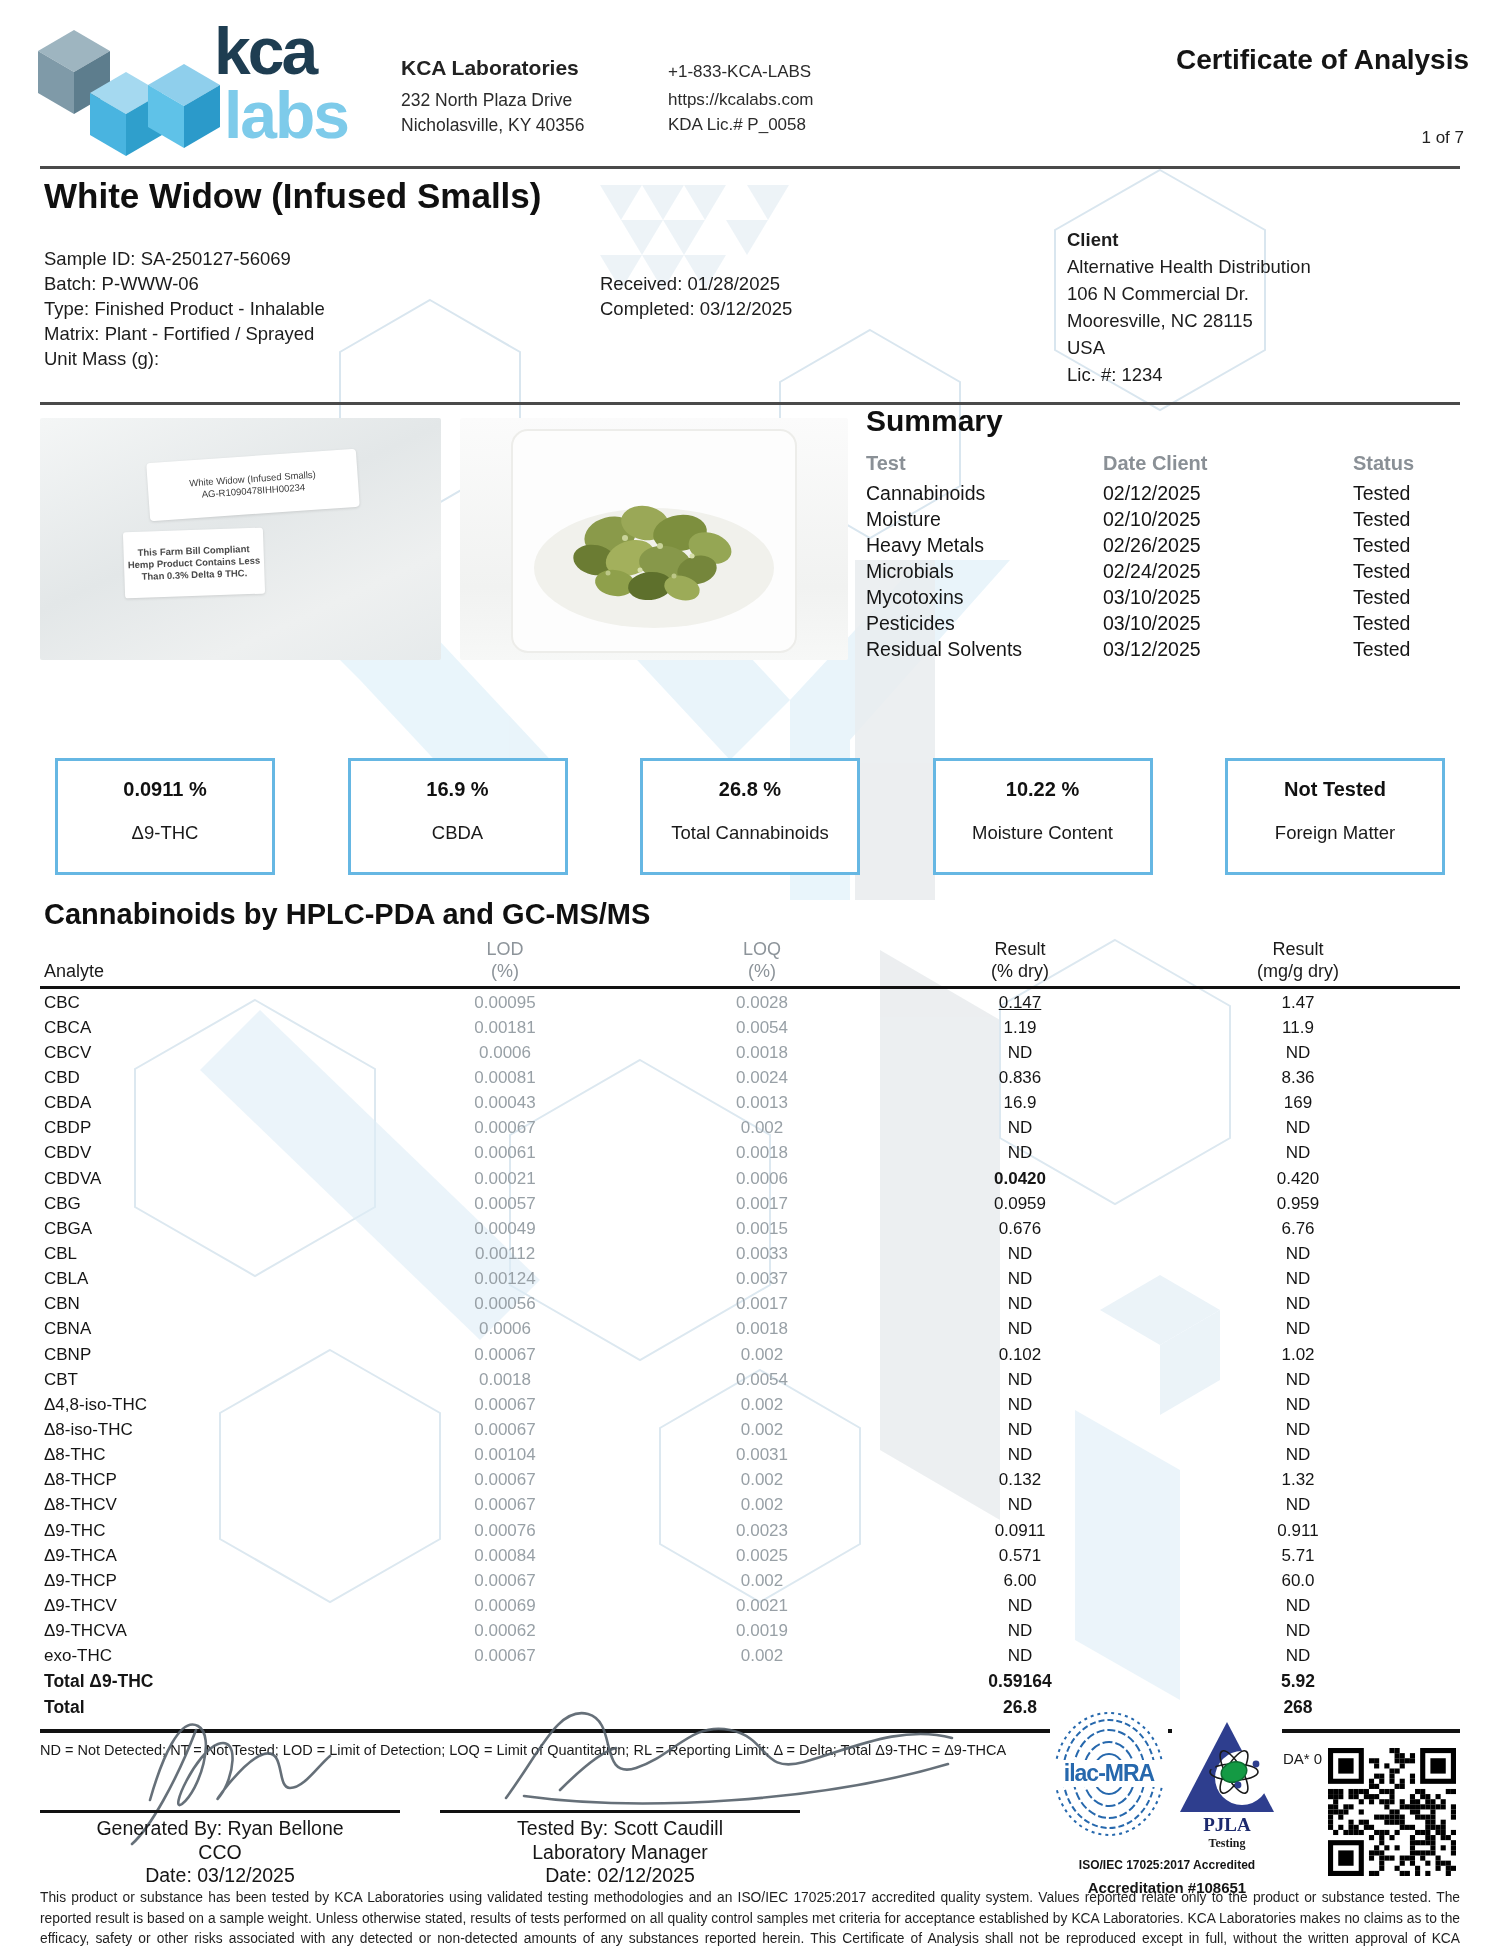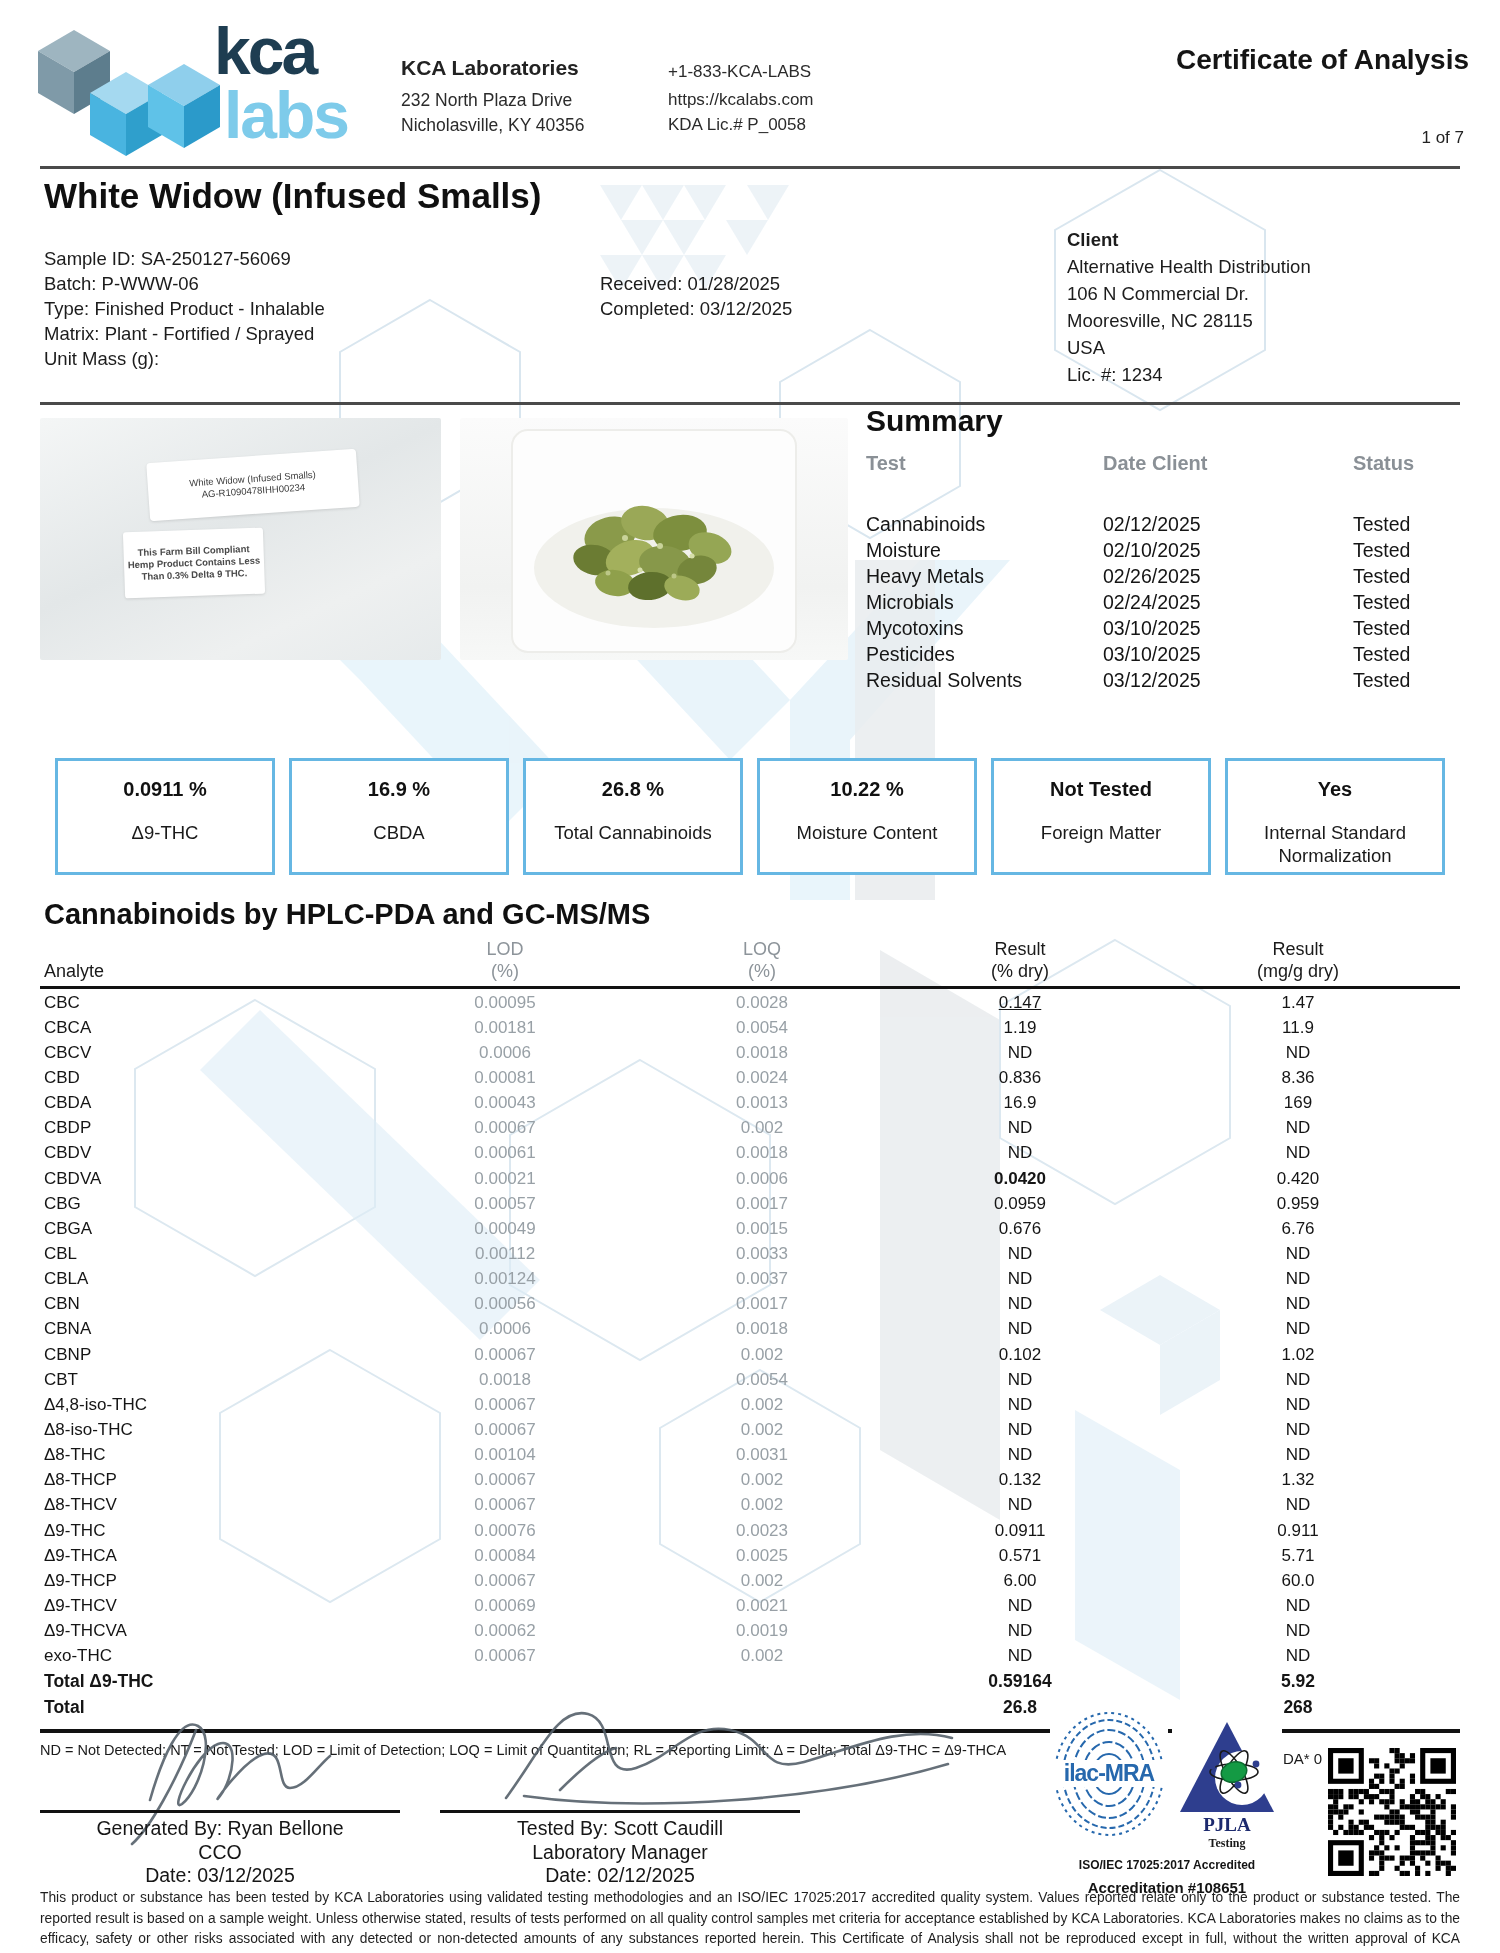--- a/index.html
+++ b/index.html
@@ -30,21 +30,21 @@
   .pkg-label1 div{font-size:9.5px;color:#3a3a3a;line-height:12px;}
   .pkg-label2{position:absolute;left:84px;top:112px;width:140px;height:66px;background:#fff;
      transform:rotate(-2deg);border-radius:3px;box-shadow:0 1px 3px rgba(0,0,0,.12);
      display:flex;flex-direction:column;justify-content:center;align-items:center;}
   .pkg-label2 div{font-size:9.5px;font-weight:700;color:#4a4a4a;line-height:12px;}
   .photo-tray{left:460px;top:418px;width:388px;height:242px;
      background:linear-gradient(180deg,#fbfbfb,#f1f2f1 70%,#f7f8f7);}
   
   .summary-title{left:866px;top:404px;font-size:30px;font-weight:700;color:#101010;}
   .summary-head span{position:absolute;font-size:20px;font-weight:700;color:#8a9096;}
-  .srow{position:absolute;height:26px;width:100%;margin-top:31px;}
+  .srow{position:absolute;height:26px;width:100%;}
   .srow span{position:absolute;font-size:19.5px;color:#151515;white-space:nowrap;}
   
   .badges{left:55px;top:758px;width:1390px;height:117px;display:flex;justify-content:space-between;}
   .badge{width:220px;height:117px;border:3px solid #66b7e3;box-sizing:border-box;background:#fff;
      display:flex;flex-direction:column;align-items:center;text-align:center;}
   .badge-value{margin-top:17px;font-weight:700;font-size:20px;color:#111;}
   .badge-label{margin-top:20px;font-size:18.5px;line-height:23px;color:#1a1a1a;padding:0 4px;}
   
   .cann-title{left:44px;top:878px;font-size:29px;font-weight:700;color:#101010;margin-top:20px;}
   .ctable-head{left:44px;top:932px;width:1386px;display:flex;align-items:flex-end;height:50px;}
@@ -280,24 +280,20 @@
         <div class="badge-value">26.8 %</div>
         <div class="badge-label">Total Cannabinoids</div>
       </div>
       <div class="badge">
         <div class="badge-value">10.22 %</div>
         <div class="badge-label">Moisture Content</div>
       </div>
       <div class="badge">
         <div class="badge-value">Not Tested</div>
         <div class="badge-label">Foreign Matter</div>
-      </div>
-      <div class="badge">
-        <div class="badge-value">Yes</div>
-        <div class="badge-label">Internal Standard Normalization</div>
       </div>
     </div>
 
   <div class="abs cann-title">Cannabinoids by HPLC-PDA and GC-MS/MS</div>
   <div class="abs ctable-head">
       <div class="hcell first" style="width: 316px;">
         <div>Analyte</div>
       </div>
       <div class="hcell muted" style="width: 290px;">
         <div>LOD</div>

